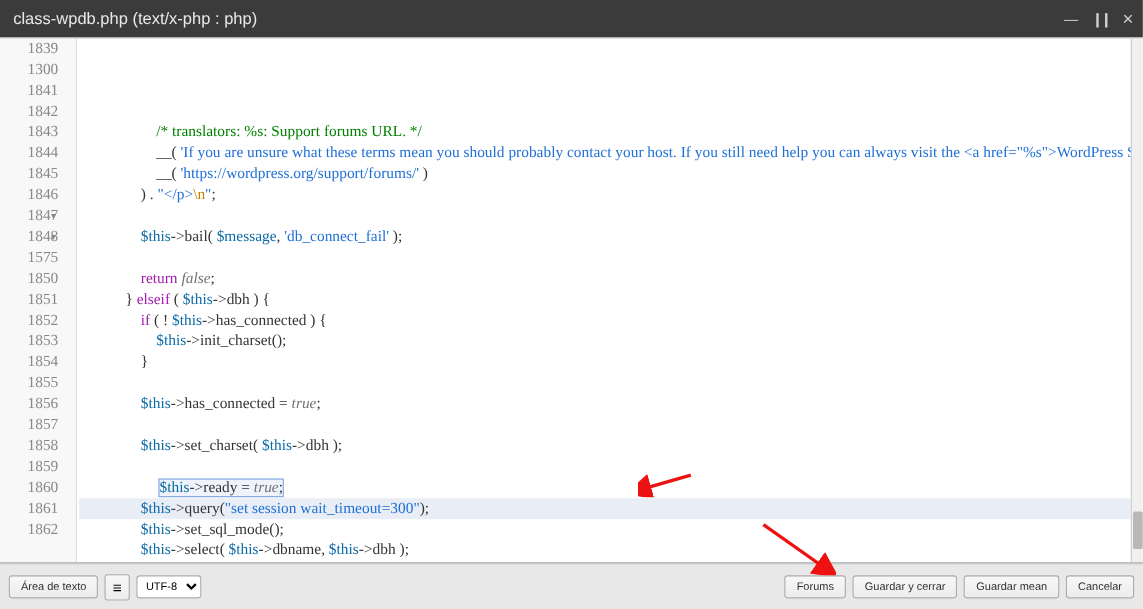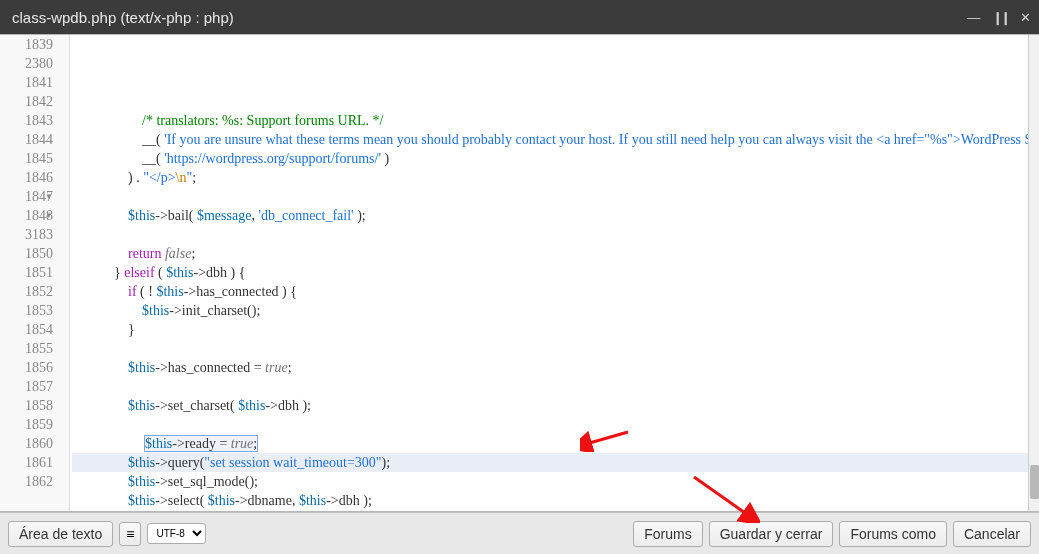--- a/index.html
+++ b/index.html
@@ -104,21 +104,21 @@
     gap: 6px;
     font-size: 13px;
   }
   .footer .btn {
     background: linear-gradient(#f8f8f8,#ececec);
     border: 1px solid #adadad;
     border-radius: 3px;
     padding: 4px 10px;
     cursor: pointer;
     color: #333;
-    font-size: 14px;
+    font-size: 10px;
   }
   .footer .iconbtn {
     background: linear-gradient(#f8f8f8,#ececec);
     border: 1px solid #adadad;
     border-radius: 3px;
     padding: 4px 6px;
     cursor: pointer;
     display: inline-flex;
     align-items: center;
     gap: 2px;
@@ -141,30 +141,30 @@
   <div class="wincontrols">
     <span>—</span>
     <span style="letter-spacing:-3px;">❙❙</span>
     <span>✕</span>
   </div>
 </div>
 
 <div class="editor-wrap">
   <div class="gutter" id="gutter">
       <div class="ln">1839</div>
-      <div class="ln">2380</div>
+      <div class="ln">1300</div>
       <div class="ln">1841</div>
       <div class="ln">1842</div>
       <div class="ln">1843</div>
       <div class="ln">1844</div>
       <div class="ln">1845</div>
       <div class="ln">1846</div>
       <div class="ln fold">1847</div>
       <div class="ln fold">1848</div>
-      <div class="ln">3183</div>
+      <div class="ln">1575</div>
       <div class="ln">1850</div>
       <div class="ln">1851</div>
       <div class="ln">1852</div>
       <div class="ln">1853</div>
       <div class="ln">1854</div>
       <div class="ln">1855</div>
       <div class="ln">1856</div>
       <div class="ln">1857</div>
       <div class="ln">1858</div>
       <div class="ln">1859</div>
@@ -194,21 +194,21 @@
   <button class="btn">Área de texto</button>
   <span class="iconbtn">
     <span class="sliders-icon">≡</span>
   </span>
   <select>
     <option>UTF-8</option>
   </select>
   <div class="spacer"></div>
   <button class="btn">Forums</button>
   <button class="btn">Guardar y cerrar</button>
-  <button class="btn">Forums como</button>
+  <button class="btn">Guardar mean</button>
   <button class="btn">Cancelar</button>
 
   <div class="arrow" style="left:690px; top:-40px;">
     <svg width="70" height="50" viewBox="0 0 70 50">
       <defs>
           <marker id="ah2" markerWidth="8" markerHeight="8" refX="2" refY="4" orient="auto">
         <path d="M0,0 L8,4 L0,8 Z" fill="#e11"></path>
           </marker>
         </defs>
       <line x1="4" y1="4" x2="58" y2="42" stroke="#e11" stroke-width="3" marker-end="url(#ah2)"></line>

